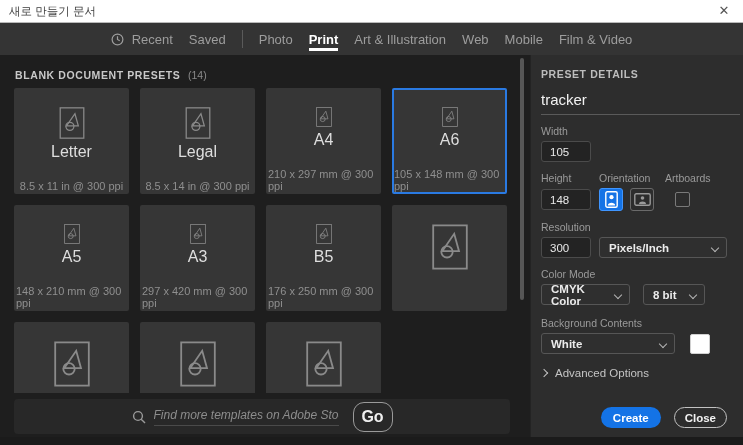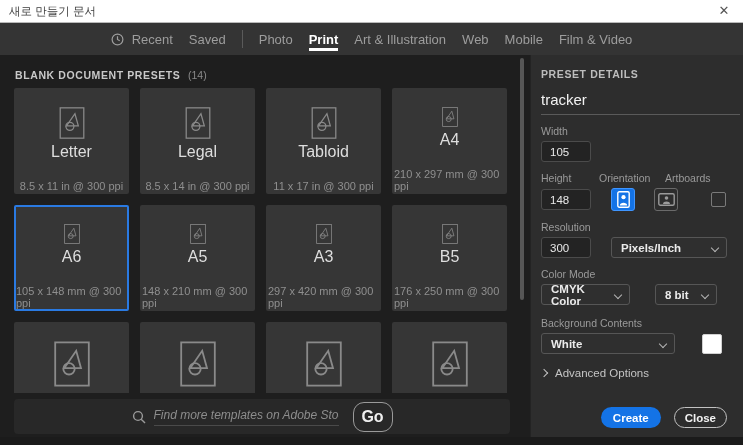--- a/index.html
+++ b/index.html
@@ -58,21 +58,21 @@
   .right { position:relative; width:213px; background:#2d2d2d; border-left:1px solid #232323;
     padding:13px 16px 0 10px; }
   .details-header { font-size:10.5px; font-weight:bold; letter-spacing:.6px; color:#bdbdbd; }
   .name-row { display:flex; align-items:flex-end; margin-top:11px; }
   .doc-name { flex:1; background:transparent; border:none; outline:none;
     border-bottom:1px solid #5a5a5a; color:#f2f2f2; font-size:15px; padding-bottom:6px;
     font-family:"Liberation Sans", sans-serif; }
   .save-icon { width:17px; height:15px; margin:0 0 5px 8px; }
 
   .field-label { font-size:10.5px; color:#9a9a9a; margin-top:10px; }
-  .row { display:flex; align-items:center; margin-top:4px; gap:20px; }
+  .row { display:flex; align-items:center; margin-top:4px; gap:8px; }
   .num-input { width:50px; height:21px; background:#232323; border:1px solid #4b4b4b;
     border-radius:3px; color:#e8e8e8; font-size:11.5px; padding:0 8px;
     font-family:"Liberation Sans", sans-serif; outline:none; }
   .select { position:relative; height:21px; background:#2f2f2f; border:1px solid #565656;
     border-radius:3px; display:flex; align-items:center; padding:0 20px 0 9px;
     font-size:11.5px; font-weight:bold; color:#ebebeb; cursor:pointer; }
   .select .chev { position:absolute; right:8px; top:7px; }
   .chev { width:6px; height:6px; border-right:1.5px solid #b5b5b5;
     border-bottom:1.5px solid #b5b5b5; transform:rotate(45deg); display:inline-block; }
   .grow { flex:1; }
@@ -176,27 +176,20 @@
               </svg>
             <div class="name">Letter</div>
             <div class="dims">8.5 x 11 in @ 300 ppi</div>
           </div>
           <div class="card">
             <svg class="doc-icon">
                 <use href="#page-glyph"></use>
               </svg>
             <div class="name">Legal</div>
             <div class="dims">8.5 x 14 in @ 300 ppi</div>
-          </div>
-          <div class="card">
-            <svg class="doc-icon">
-                <use href="#page-glyph"></use>
-              </svg>
-            <div class="name">Tabloid</div>
-            <div class="dims">11 x 17 in @ 300 ppi</div>
           </div>
           <div class="card">
             <svg class="doc-icon">
                 <use href="#page-glyph"></use>
               </svg>
             <div class="name">A4</div>
             <div class="dims">210 x 297 mm @ 300 ppi</div>
           </div>
 
           <div class="card selected">

